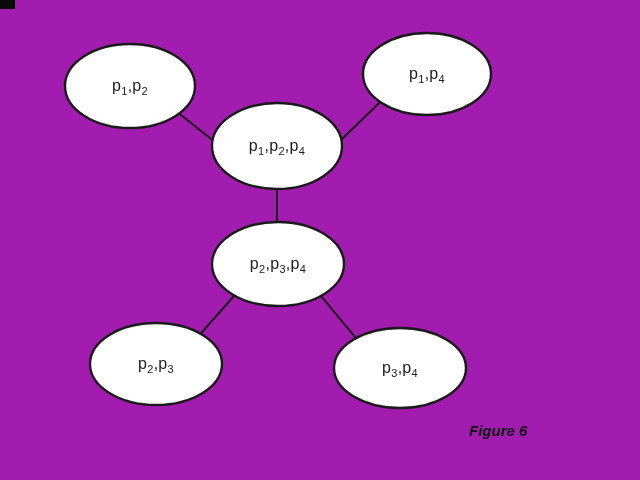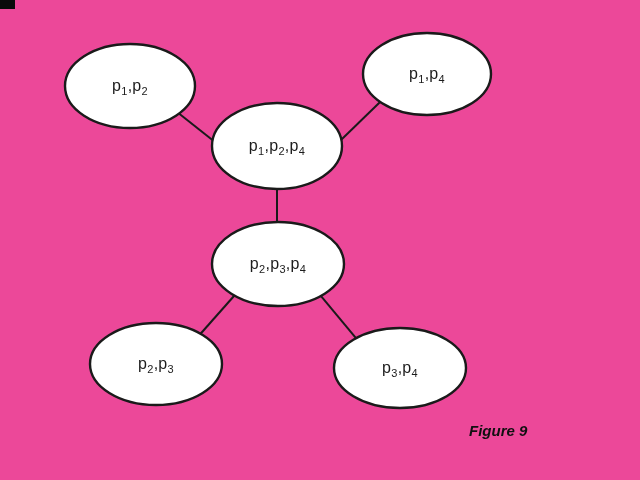--- a/index.html
+++ b/index.html
@@ -1,21 +1,21 @@
 <!DOCTYPE html>
 <html><head>
 <meta charset="utf-8">
 <style>
   html, body { margin: 0; padding: 0; }
   body { font-family: "Liberation Sans", sans-serif; }
   .canvas {
     position: relative;
     width: 640px;
     height: 480px;
-    background: #ec4899;
+    background: #a21caf;
     overflow: hidden;
   }
   .corner-mark {
     position: absolute;
     left: 0;
     top: 0;
     width: 15px;
     height: 9px;
   }
   svg.graph {
@@ -57,14 +57,14 @@
       <text x="427" y="79" text-anchor="middle" fill="#1c1c1c"><tspan>p</tspan><tspan font-size="11" dy="3.5">1</tspan><tspan dy="-3.5">,p</tspan><tspan font-size="11" dy="3.5">4</tspan></text>
       <ellipse cx="277" cy="146" rx="65" ry="43" fill="#ffffff" stroke="#1a1a1a" stroke-width="2.4"></ellipse>
       <text x="277" y="151" text-anchor="middle" fill="#1c1c1c"><tspan>p</tspan><tspan font-size="11" dy="3.5">1</tspan><tspan dy="-3.5">,p</tspan><tspan font-size="11" dy="3.5">2</tspan><tspan dy="-3.5">,p</tspan><tspan font-size="11" dy="3.5">4</tspan></text>
       <ellipse cx="278" cy="264" rx="66" ry="42" fill="#ffffff" stroke="#1a1a1a" stroke-width="2.4"></ellipse>
       <text x="278" y="269" text-anchor="middle" fill="#1c1c1c"><tspan>p</tspan><tspan font-size="11" dy="3.5">2</tspan><tspan dy="-3.5">,p</tspan><tspan font-size="11" dy="3.5">3</tspan><tspan dy="-3.5">,p</tspan><tspan font-size="11" dy="3.5">4</tspan></text>
       <ellipse cx="156" cy="364" rx="66" ry="41" fill="#ffffff" stroke="#1a1a1a" stroke-width="2.4"></ellipse>
       <text x="156" y="369" text-anchor="middle" fill="#1c1c1c"><tspan>p</tspan><tspan font-size="11" dy="3.5">2</tspan><tspan dy="-3.5">,p</tspan><tspan font-size="11" dy="3.5">3</tspan></text>
       <ellipse cx="400" cy="368" rx="66" ry="40" fill="#ffffff" stroke="#1a1a1a" stroke-width="2.4"></ellipse>
       <text x="400" y="373" text-anchor="middle" fill="#1c1c1c"><tspan>p</tspan><tspan font-size="11" dy="3.5">3</tspan><tspan dy="-3.5">,p</tspan><tspan font-size="11" dy="3.5">4</tspan></text>
     </svg>
-  <div class="figure-caption">Figure 9</div>
+  <div class="figure-caption">Figure 6</div>
 </div>
 
 </body></html>

